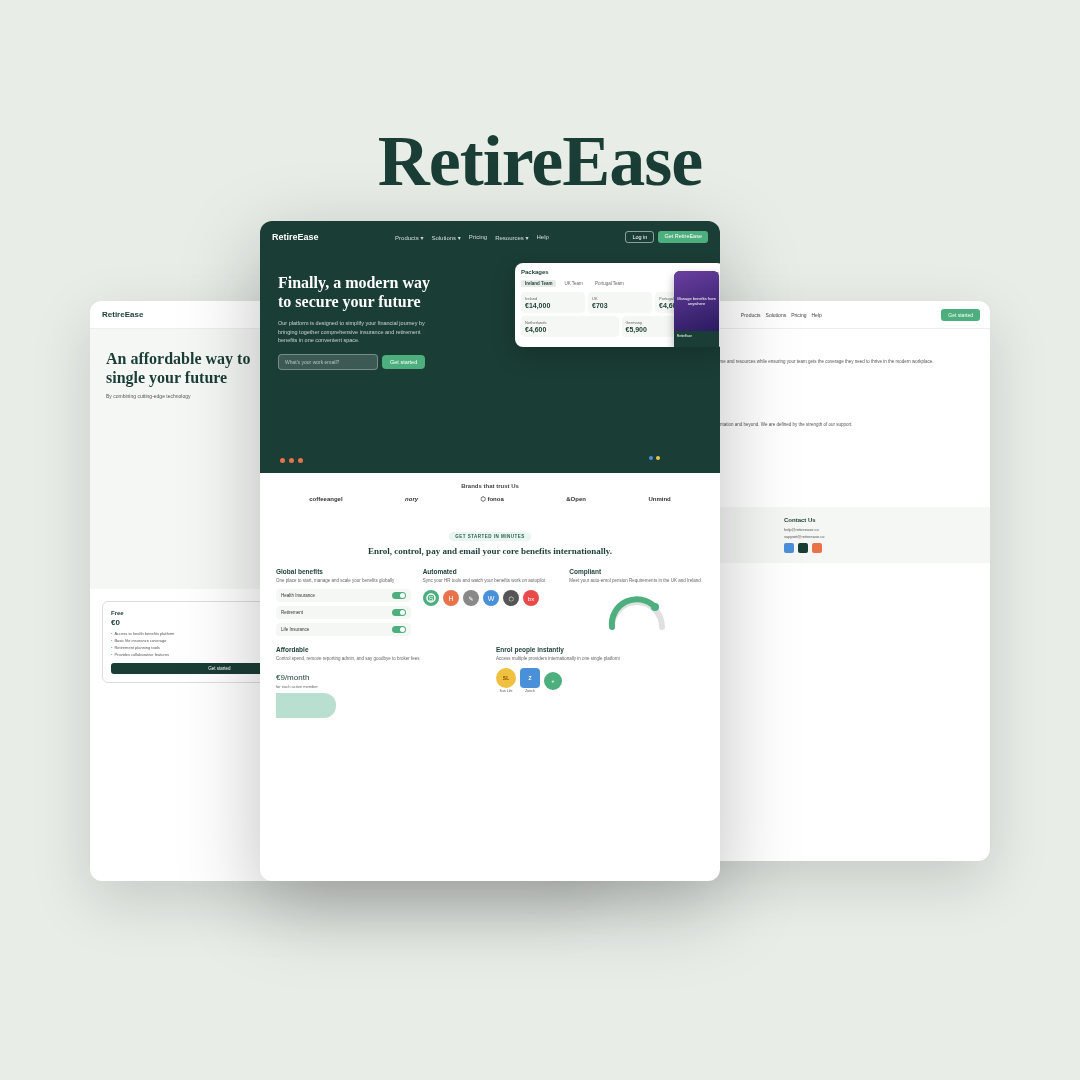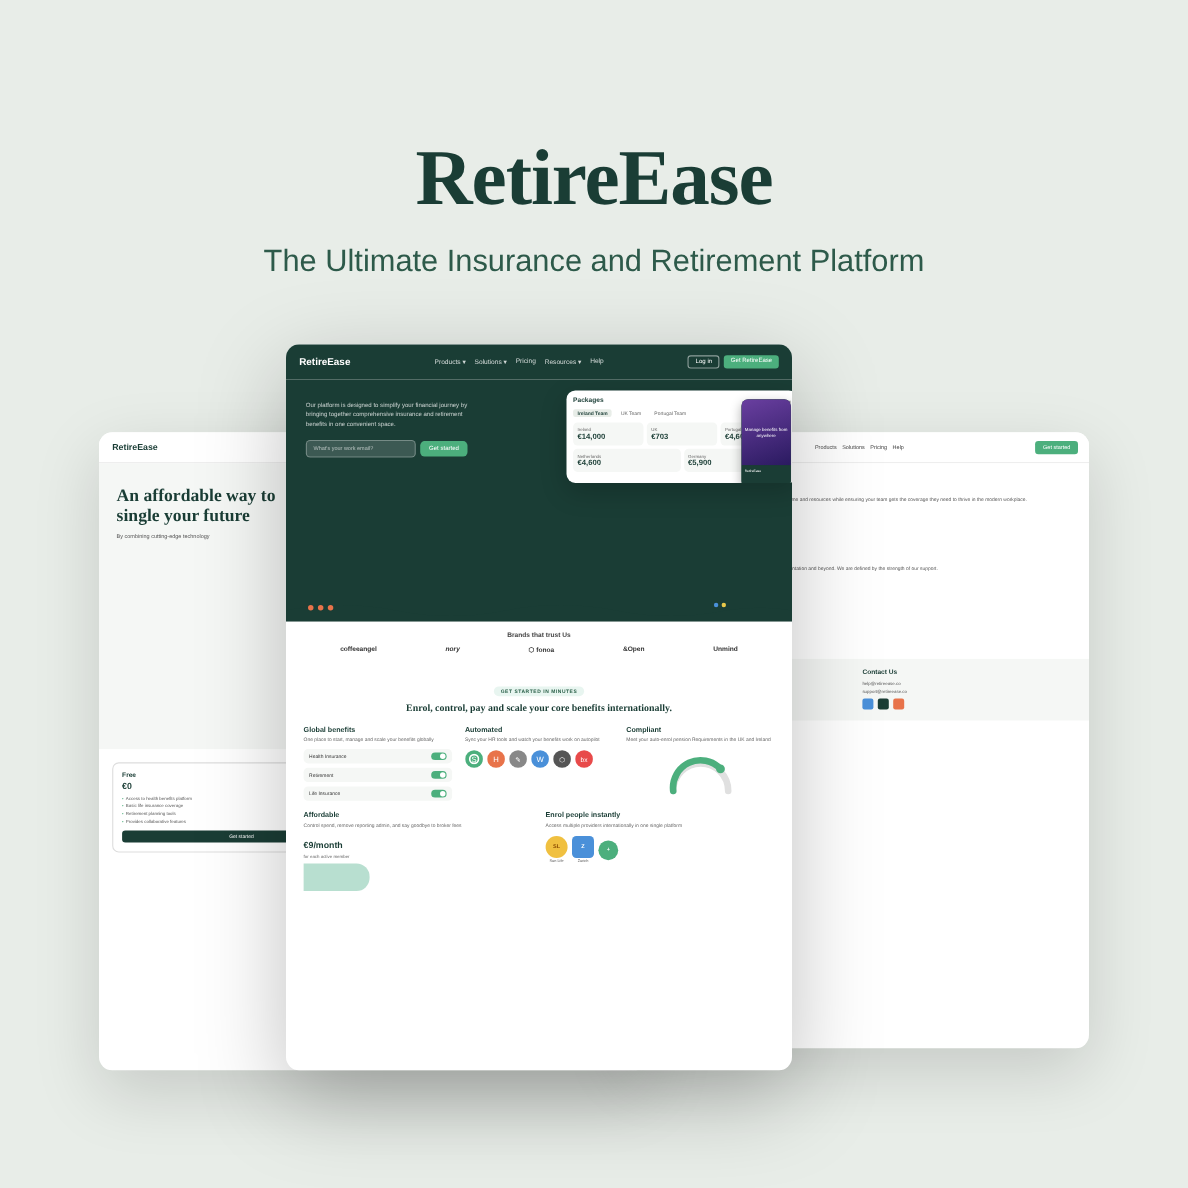--- a/index.html
+++ b/index.html
@@ -628,21 +628,20 @@
       padding: 0 2px;
     }
 
   </style>
 </head>
 <body>
 
 <div class="page-wrapper">
 
   <h1 class="main-title">RetireEase</h1>
-  <p class="subtitle">The Ultimate Insurance and Retirement Platform</p>
 
   <div class="screenshots-container">
 
     <div class="screenshot-left">
 
       <div class="left-nav">
         <span style="font-size:8px;font-weight:700;color:#1a3d35;font-family:Arial,sans-serif;">RetireEase</span>
         <div style="display:flex;gap:6px;align-items:center;">
           <span style="font-size:5px;color:#444;font-family:Arial,sans-serif;">Products</span>
           <span style="font-size:5px;color:#444;font-family:Arial,sans-serif;">Solutions</span>
@@ -702,20 +701,21 @@
           <span class="nav-link">Resources ▾</span>
           <span class="nav-link">Help</span>
         </div>
         <div style="display:flex;gap:4px;">
           <span class="nav-btn-outline">Log in</span>
           <span class="nav-btn">Get RetireEase</span>
         </div>
       </div>
 
       <div class="hero-dark" style="min-height:220px;">
+        <div class="hero-headline">Finally, a modern way to secure your future</div>
         <div class="hero-subtext">Our platform is designed to simplify your financial journey by bringing together comprehensive insurance and retirement benefits in one convenient space.</div>
         <div class="hero-form">
           <div class="hero-input">What's your work email?</div>
           <div class="hero-cta">Get started</div>
         </div>
 
         <div class="dashboard-card">
           <div class="dc-header">
             <span class="dc-title">Packages</span>
             <div style="display:flex;align-items:center;gap:3px;">
@@ -788,21 +788,21 @@
           <span class="brand-name" style="font-style:italic;">nory</span>
           <span class="brand-name">⬡ fonoa</span>
           <span class="brand-name">&amp;Open</span>
           <span class="brand-name">Unmind</span>
         </div>
       </div>
 
       <div class="features-section">
         <div style="text-align:center;margin-bottom:6px;">
           <div class="features-badge">GET STARTED IN MINUTES</div>
-          <div class="features-headline">Enrol, control, pay and scale your core benefits internationally.</div>
+          <div class="features-headline">Enrol, control, pay and email your core benefits internationally.</div>
         </div>
 
         <div class="features-grid">
 
           <div class="feature-item">
             <div class="feature-title">Global benefits</div>
             <div class="feature-desc">One place to start, manage and scale your benefits globally</div>
             <div style="margin-top:5px;">
               <div class="toggle-row">
                 <span class="toggle-label">Health Insurance</span>
@@ -869,21 +869,21 @@
             </div>
           </div>
         </div>
 
         <div class="features-bottom-grid">
 
           <div class="feature-bottom-item">
             <div class="feature-title">Affordable</div>
             <div class="feature-desc">Control spend, remove reporting admin, and say goodbye to broker fees</div>
             <div style="margin-top:4px;">
-              <span style="font-size:8px;font-weight:700;color:#1a3d35;font-family:Arial,sans-serif;">€9/month</span>
+              <span style="font-size:8px;font-weight:400;color:#1a3d35;font-family:Arial,sans-serif;">€9/month</span>
               <div style="font-size:4px;color:#666;font-family:Arial,sans-serif;">for each active member</div>
             </div>
 
             <div style="width:60px;height:25px;background:#b8dfd0;border-radius:0 12px 12px 0;margin-top:4px;"></div>
           </div>
 
           <div class="feature-bottom-item">
             <div class="feature-title">Enrol people instantly</div>
             <div class="feature-desc">Access multiple providers internationally in one single platform</div>
 

